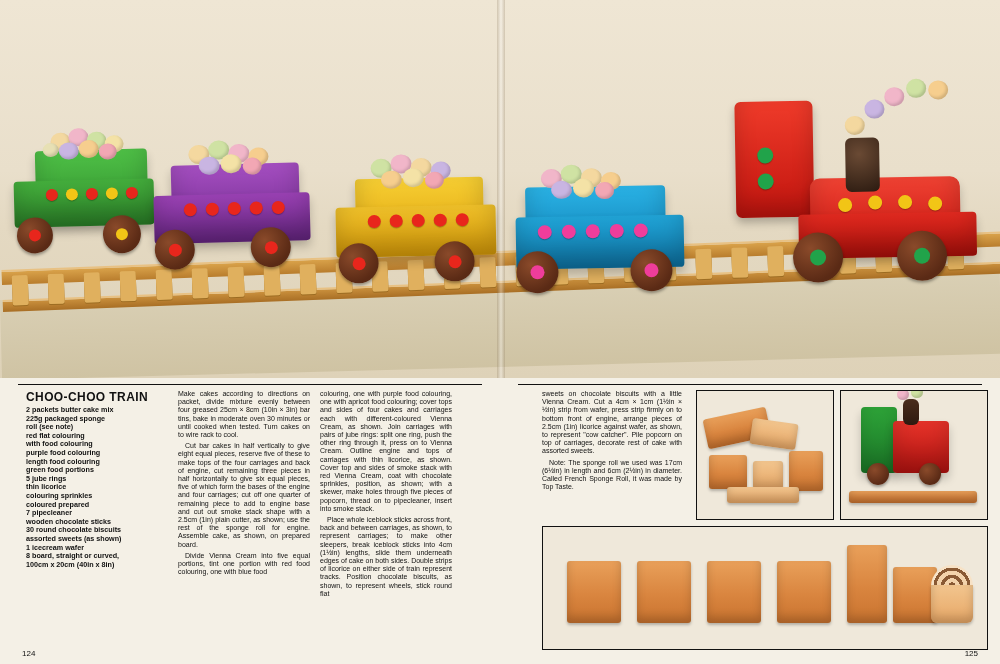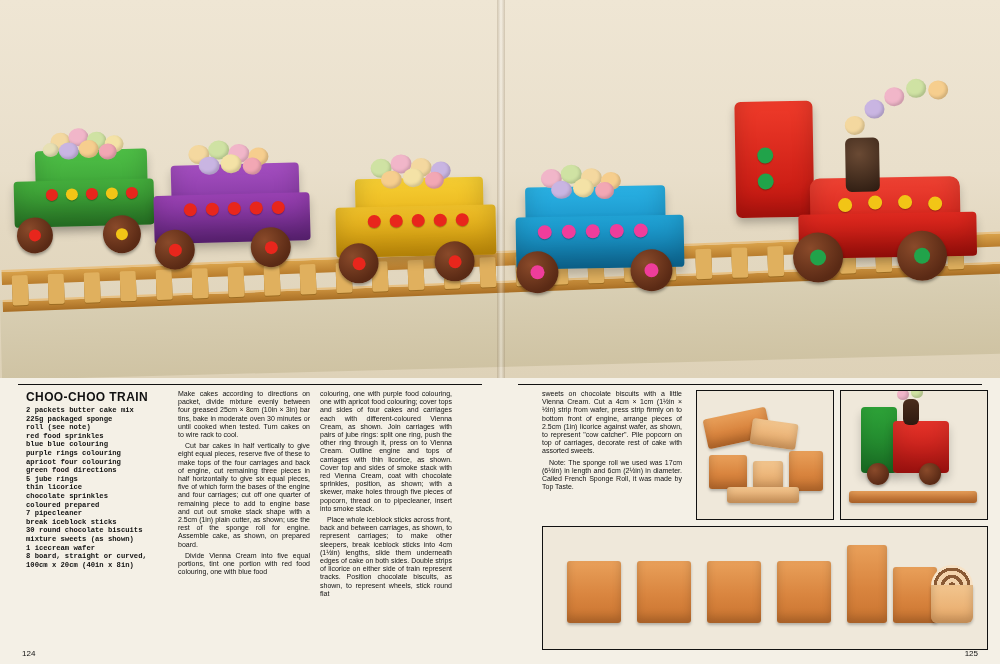--- a/index.html
+++ b/index.html
@@ -57,21 +57,21 @@
   }
   .leftpage{position:absolute;left:0;top:0;width:500px;height:286px;background:#f4f0e6;}
   .rightpage{position:absolute;left:500px;top:0;width:500px;height:286px;background:#f4f0e6;}
   .hrule{position:absolute;left:18px;right:18px;top:6px;height:1px;background:#111;}
   .recipe-title{
     position:absolute;left:26px;top:12px;
     font-size:12px;font-weight:bold;letter-spacing:.4px;color:#111;
   }
   .ing{
     position:absolute;left:26px;top:28px;width:130px;
-    font-size:7.2px;line-height:8.6px;font-weight:bold;color:#111;font-family:Liberation Mono, monospace;
+    font-size:7.2px;line-height:8.6px;font-weight:bold;color:#111;
   }
   .ing div{white-space:pre-line;}
   .col{
     position:absolute;top:12px;width:132px;
     font-size:7px;line-height:8.2px;color:#111;text-align:justify;
   }
   .col p{margin:0 0 3px 0;text-indent:7px;}
   .col p.first{text-indent:0;}
   .col2{left:178px;}
   .col3{left:320px;}
@@ -264,33 +264,33 @@
   <div class="textpage">
 
     <div class="leftpage">
       <div class="hrule"></div>
       <div class="recipe-title">CHOO-CHOO TRAIN</div>
 
       <div class="ing">
         <div>2 packets butter cake mix</div>
         <div>225g packaged sponge</div>
         <div>   roll (see note)</div>
-        <div>red food sprinkles</div>
-        <div>blue blue colouring</div>
-        <div>purple rings colouring</div>
-        <div>apricot four colouring</div>
-        <div>green food directions</div>
+        <div>red flat colouring</div>
+        <div>with food colouring</div>
+        <div>purple food colouring</div>
+        <div>length food colouring</div>
+        <div>green food portions</div>
         <div>5 jube rings</div>
         <div>thin licorice</div>
-        <div>chocolate sprinkles</div>
+        <div>colouring sprinkles</div>
         <div>coloured prepared</div>
         <div>7 pipecleaner</div>
-        <div>break iceblock sticks</div>
+        <div>wooden chocolate sticks</div>
         <div>30 round chocolate biscuits</div>
-        <div>mixture sweets (as shown)</div>
+        <div>assorted sweets (as shown)</div>
         <div>1 icecream wafer</div>
         <div>8 board, straight or curved,</div>
         <div>   100cm x 20cm (40in x 8in)</div>
       </div>
 
       <div class="col col2">
         <p class="first">Make cakes according to directions on packet, divide mixture evenly between four greased 25cm × 8cm (10in × 3in) bar tins, bake in moderate oven 30 minutes or until cooked when tested. Turn cakes on to wire rack to cool.</p>
         <p>Cut bar cakes in half vertically to give eight equal pieces, reserve five of these to make tops of the four carriages and back of engine, cut remaining three pieces in half horizontally to give six equal pieces, five of which form the bases of the engine and four carriages; cut off one quarter of remaining piece to add to engine base and cut out smoke stack shape with a 2.5cm (1in) plain cutter, as shown; use the rest of the sponge roll for engine. Assemble cake, as shown, on prepared board.</p>
         <p>Divide Vienna Cream into five equal portions, tint one portion with red food colouring, one with blue food</p>
       </div>

